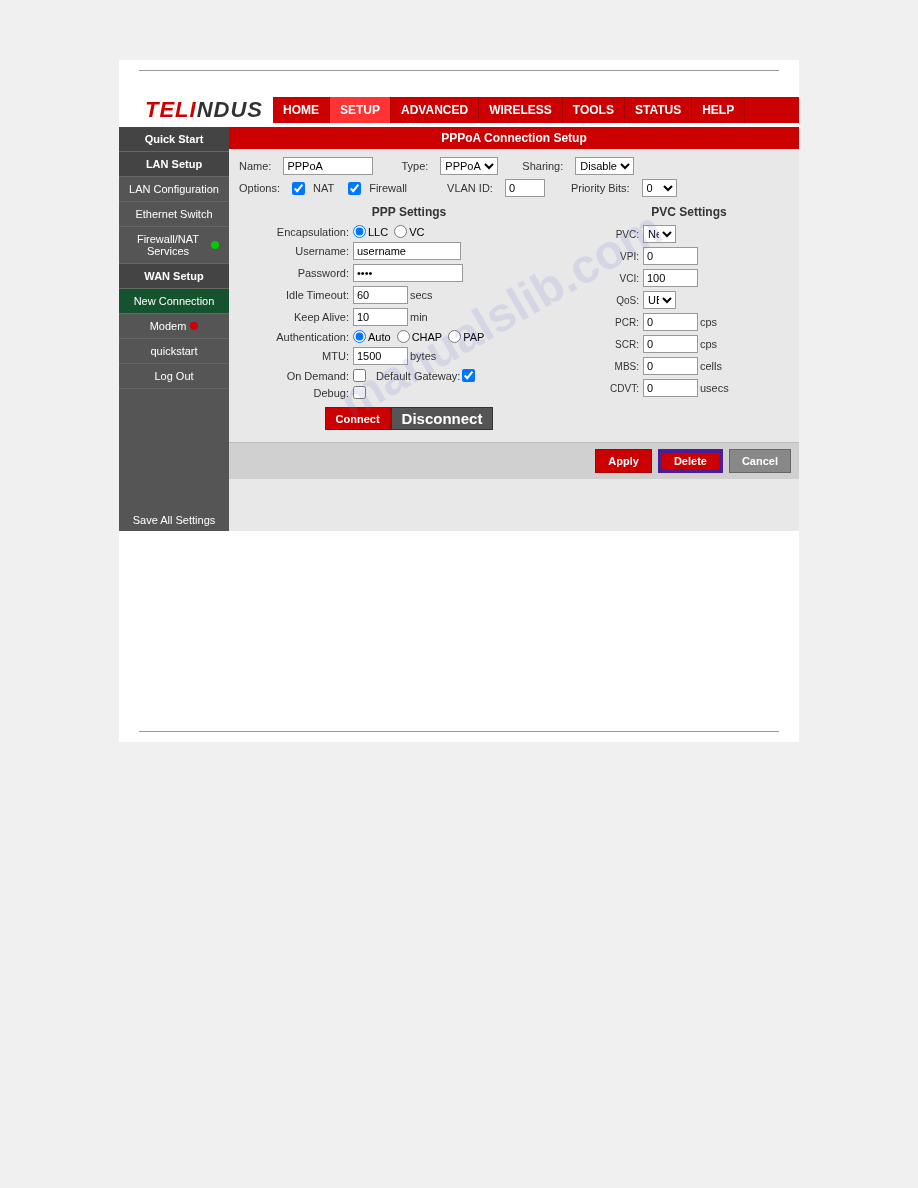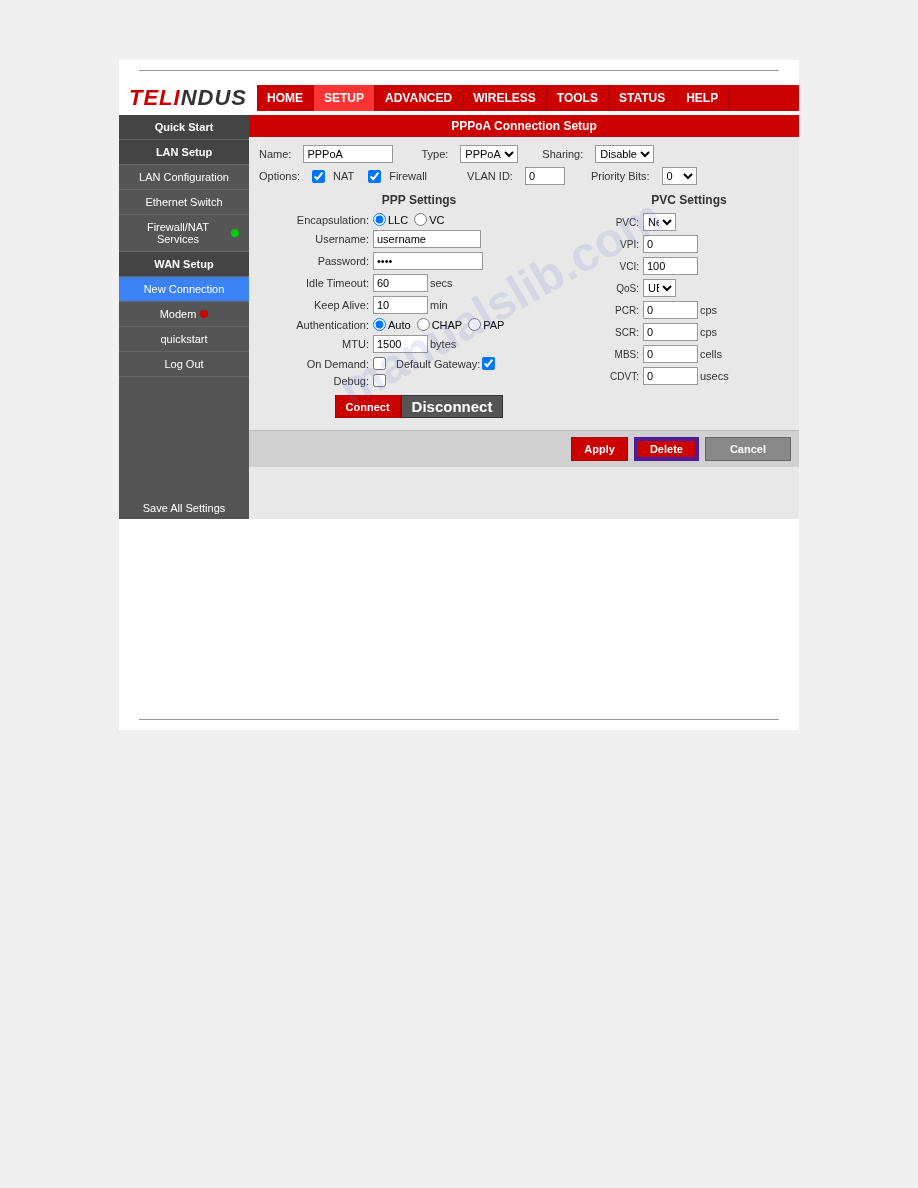--- a/index.html
+++ b/index.html
@@ -61,39 +61,39 @@
     .nav-item.active {
       background: #ff3333;
     }
     
     .main-layout {
       display: flex;
       background: #fff;
     }
     
     .sidebar {
-      width: 130px;
+      width: 110px;
       background: #555;
       min-height: 400px;
       flex-shrink: 0;
     }
     .sidebar-item {
       color: #fff;
       padding: 6px 10px;
       font-size: 11px;
       cursor: pointer;
       border-bottom: 1px solid #666;
       text-align: center;
     }
     .sidebar-item.section-header {
       background: #444;
       font-weight: bold;
     }
     .sidebar-item.active {
-      background: #3b82f6;
+      background: #14532d;
     }
     .sidebar-item-with-dot {
       display: flex;
       align-items: center;
       justify-content: center;
       gap: 4px;
     }
     .dot-green { width: 8px; height: 8px; border-radius: 50%; background: #00cc00; flex-shrink:0; }
     .dot-red { width: 8px; height: 8px; border-radius: 50%; background: #cc0000; flex-shrink:0; }
     
@@ -258,21 +258,21 @@
       border: 4px solid #4c1d95;
       padding: 2px 12px;
       font-size: 11px;
       cursor: pointer;
       font-weight: bold;
     }
     .btn-cancel {
       background: #888;
       color: #fff;
       border: 1px solid #666;
-      padding: 2px 24px;
+      padding: 2px 12px;
       font-size: 11px;
       cursor: pointer;
       font-weight: bold;
     }
     .save-all-row {
       background: #555;
       text-align: center;
       padding: 5px;
       color: #fff;
       font-size: 11px;
@@ -295,21 +295,21 @@
       left: 200px;
       white-space: nowrap;
     }
   </style>
 </head>
 <body>
 
 <div class="page-wrapper" style="position:relative;">
   <hr class="page-hr" style="margin-top:10px;">
 
-  <div class="header" style="margin-top:6px;">
+  <div class="header" style="margin-top:18px;padding-left:16px;">
     <div class="logo-area">
       <div class="logo-text">
         <span style="color:#cc0000;">TELI</span><span style="color:#333;">NDUS</span>
       </div>
     </div>
     <nav class="nav-bar">
       <div class="nav-item">HOME</div>
       <div class="nav-item active">SETUP</div>
       <div class="nav-item">ADVANCED</div>
       <div class="nav-item">WIRELESS</div>

